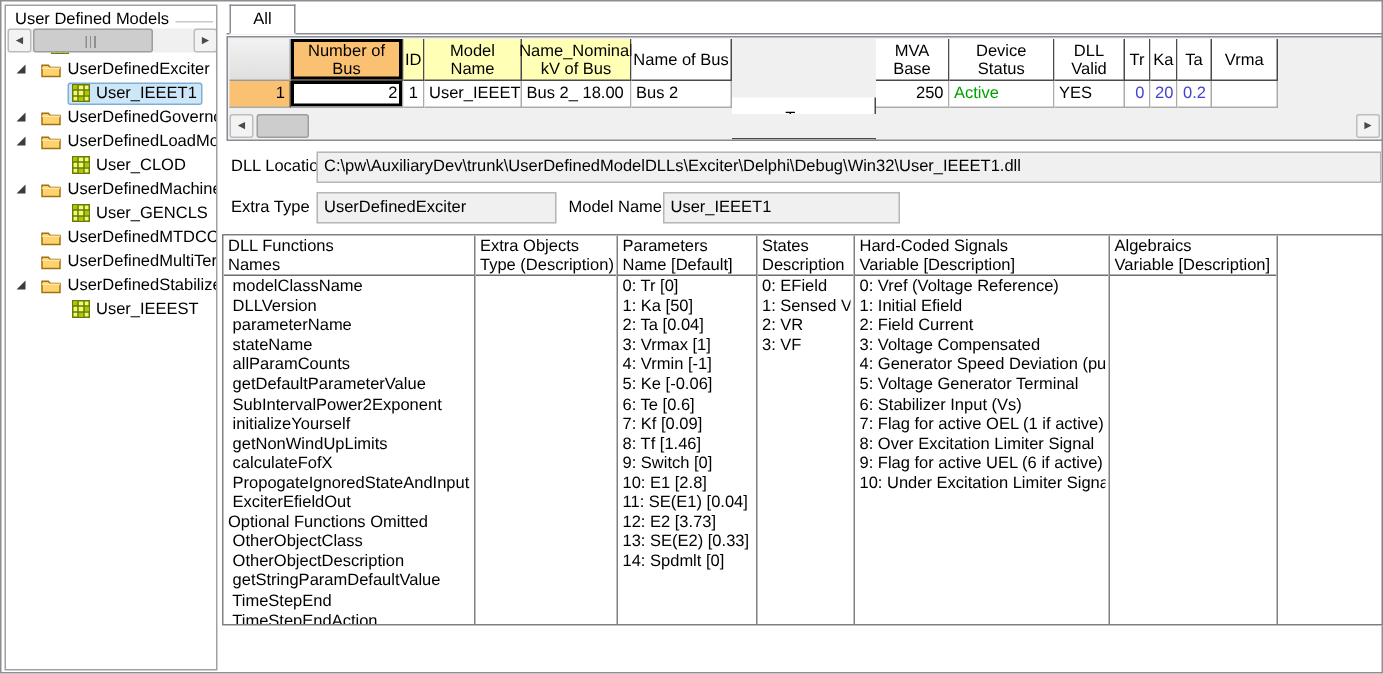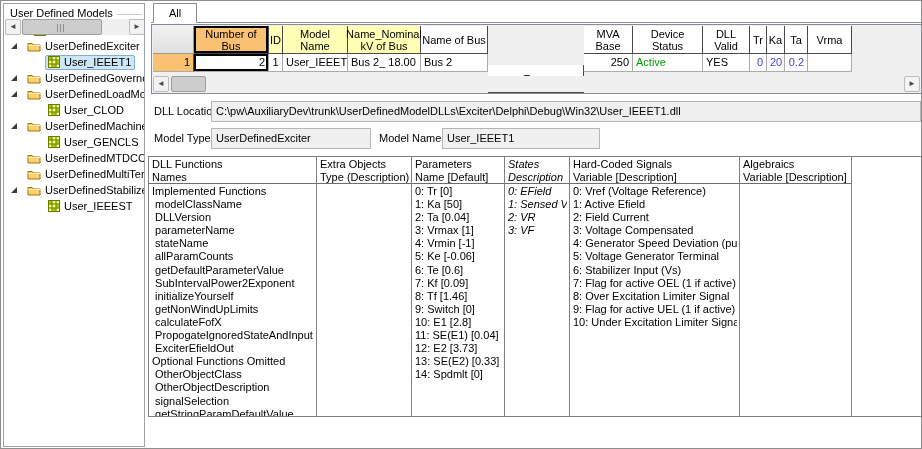--- a/index.html
+++ b/index.html
@@ -289,49 +289,47 @@
     <div class="hscroll tbl-hscroll">
       <div class="sb-btn left">◄</div>
       <div class="sb-thumb" style="left:18px; width:35px;"></div>
       <div class="sb-btn right">►</div>
     </div>
   </div>
 
   <span class="fld-label" style="left:153px; top:104px;">DLL Location</span>
   <div class="fld" style="left:210px; top:100px; width:710px;">C:\pw\AuxiliaryDev\trunk\UserDefinedModelDLLs\Exciter\Delphi\Debug\Win32\User_IEEET1.dll</div>
 
-  <span class="fld-label" style="left:153px; top:131px;">Model Type</span>
+  <span class="fld-label" style="left:153px; top:131px;">Extra Type</span>
   <div class="fld" style="left:210px; top:127px; width:160px;">UserDefinedExciter</div>
   <span class="fld-label" style="left:378px; top:131px;">Model Name</span>
   <div class="fld" style="left:441px; top:127px; width:158px;">User_IEEET1</div>
 
   <div class="grid" id="detail-grid">
       <div class="gcol" style="width: 168px;">
         <div class="ghead rule">
           <div>DLL Functions</div>
           <div>Names</div>
         </div>
         <div class="gbody">
-          <div class="gline">Implemented Functions</div>
           <div class="gline"> modelClassName</div>
           <div class="gline"> DLLVersion</div>
           <div class="gline"> parameterName</div>
           <div class="gline"> stateName</div>
           <div class="gline"> allParamCounts</div>
           <div class="gline"> getDefaultParameterValue</div>
           <div class="gline"> SubIntervalPower2Exponent</div>
           <div class="gline"> initializeYourself</div>
           <div class="gline"> getNonWindUpLimits</div>
           <div class="gline"> calculateFofX</div>
           <div class="gline"> PropogateIgnoredStateAndInput</div>
           <div class="gline"> ExciterEfieldOut</div>
           <div class="gline">Optional Functions Omitted</div>
           <div class="gline"> OtherObjectClass</div>
           <div class="gline"> OtherObjectDescription</div>
-          <div class="gline"> signalSelection</div>
           <div class="gline"> getStringParamDefaultValue</div>
           <div class="gline"> TimeStepEnd</div>
           <div class="gline"> TimeStepEndAction</div>
         </div>
       </div>
       <div class="gcol" style="width: 95px;">
         <div class="ghead rule">
           <div>Extra Objects</div>
           <div>Type (Description)</div>
         </div>
@@ -353,48 +351,48 @@
           <div class="gline">7: Kf [0.09]</div>
           <div class="gline">8: Tf [1.46]</div>
           <div class="gline">9: Switch [0]</div>
           <div class="gline">10: E1 [2.8]</div>
           <div class="gline">11: SE(E1) [0.04]</div>
           <div class="gline">12: E2 [3.73]</div>
           <div class="gline">13: SE(E2) [0.33]</div>
           <div class="gline">14: Spdmlt [0]</div>
         </div>
       </div>
-      <div class="gcol" style="width: 65px; font-style: italic;">
+      <div class="gcol" style="width: 65px;">
         <div class="ghead rule">
           <div>States</div>
           <div>Description</div>
         </div>
         <div class="gbody">
           <div class="gline">0: EField</div>
           <div class="gline">1: Sensed Vt</div>
           <div class="gline">2: VR</div>
           <div class="gline">3: VF</div>
         </div>
       </div>
       <div class="gcol" style="width: 170px;">
         <div class="ghead rule">
           <div>Hard-Coded Signals</div>
           <div>Variable [Description]</div>
         </div>
         <div class="gbody">
           <div class="gline">0: Vref (Voltage Reference)</div>
-          <div class="gline">1: Active Efield</div>
+          <div class="gline">1: Initial Efield</div>
           <div class="gline">2: Field Current</div>
           <div class="gline">3: Voltage Compensated</div>
           <div class="gline">4: Generator Speed Deviation (pu)</div>
           <div class="gline">5: Voltage Generator Terminal</div>
           <div class="gline">6: Stabilizer Input (Vs)</div>
           <div class="gline">7: Flag for active OEL (1 if active)</div>
           <div class="gline">8: Over Excitation Limiter Signal</div>
-          <div class="gline">9: Flag for active UEL (1 if active)</div>
+          <div class="gline">9: Flag for active UEL (6 if active)</div>
           <div class="gline">10: Under Excitation Limiter Signal</div>
         </div>
       </div>
       <div class="gcol" style="width: 112px;">
         <div class="ghead rule">
           <div>Algebraics</div>
           <div>Variable [Description]</div>
         </div>
         <div class="gbody"></div>
       </div>

